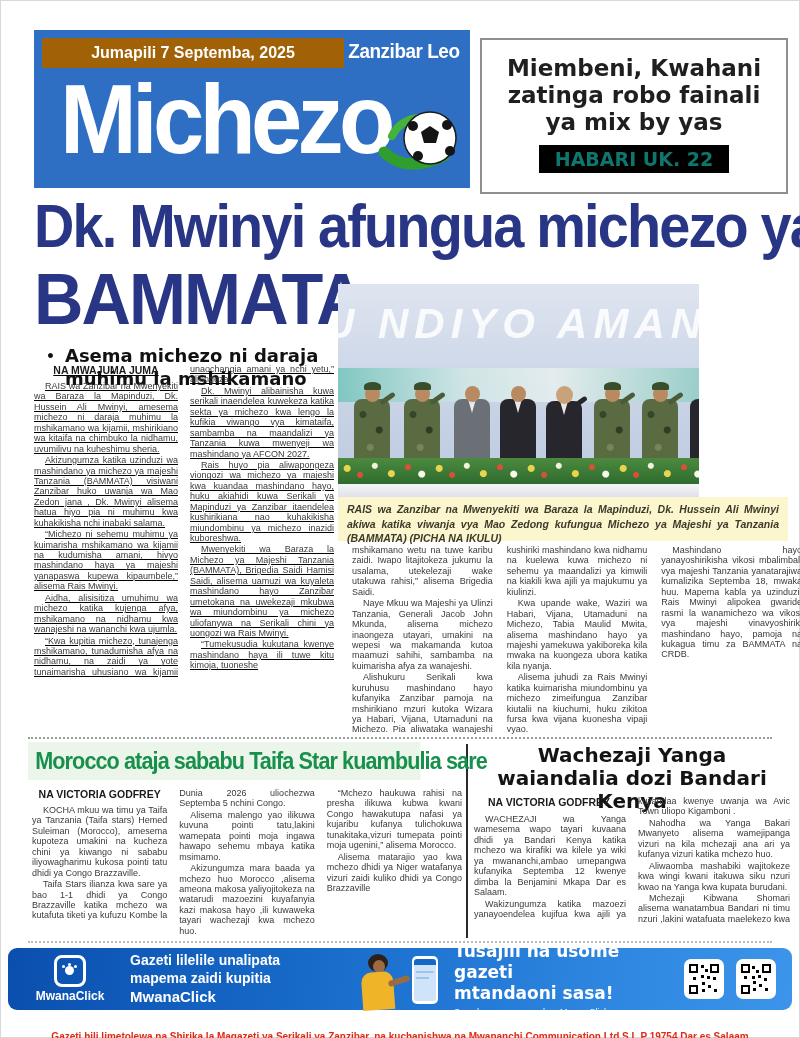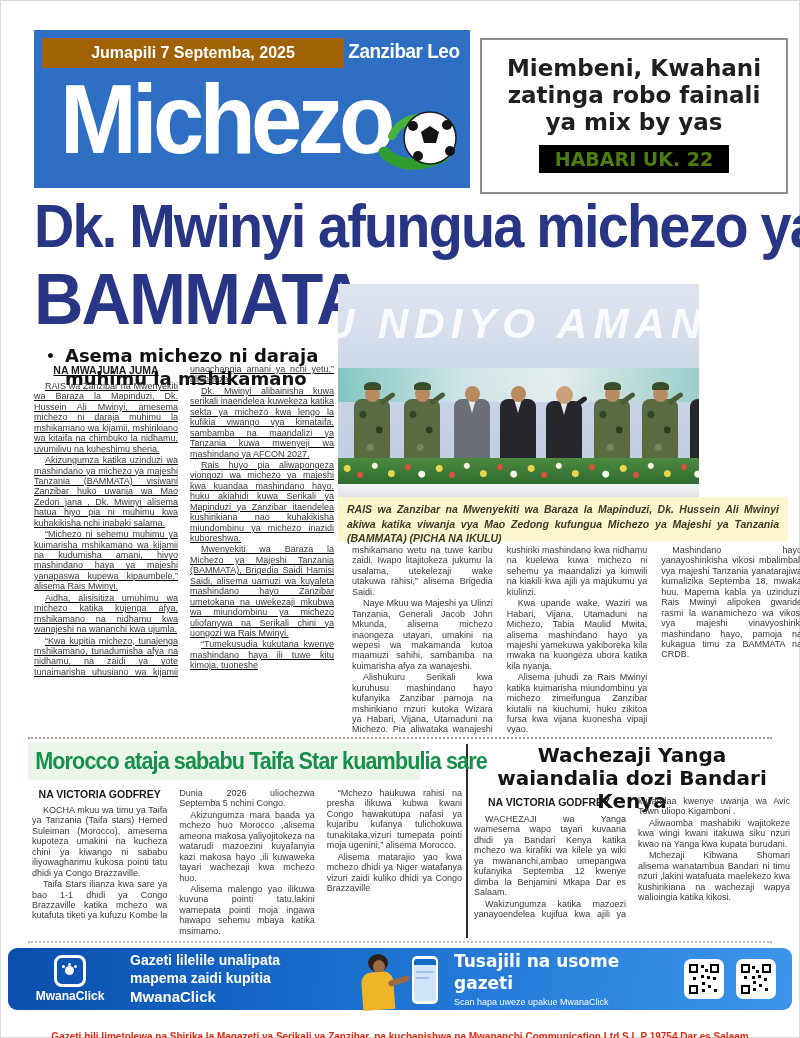--- a/index.html
+++ b/index.html
@@ -14,21 +14,21 @@
          letter-spacing:-.5px;transform:scaleX(.9);transform-origin:right top;white-space:nowrap;}
   .masthead-title{position:absolute;left:26px;top:40px;color:#fff;font-weight:bold;font-size:98px;
          line-height:1;letter-spacing:-5px;transform:scaleX(.94);transform-origin:left top;white-space:nowrap;}
   .ball{position:absolute;right:6px;bottom:10px;width:86px;height:82px;}
 
   
   .teaser{position:absolute;left:480px;top:30px;width:308px;height:156px;border:2px solid #8f8f8f;
           background:#fff;text-align:center;padding-top:15px;box-sizing:border-box;margin-top:8px;}
   .teaser-headline{font-family:"DejaVu Sans",sans-serif;font-weight:bold;font-size:23px;
           line-height:1.18;color:#1f1f1f;padding:0 10px;}
-  .teaser-tag{display:inline-block;margin-top:9px;background:#000;color:#4d7c0f;
+  .teaser-tag{display:inline-block;margin-top:9px;background:#000;color:#0f766e;
           font-family:"DejaVu Sans",sans-serif;font-weight:bold;font-size:19px;padding:3px 16px;}
 
   
   .hl1{position:absolute;left:34px;top:190px;color:#293685;font-weight:bold;font-size:62px;
        letter-spacing:-2px;white-space:nowrap;transform:scaleX(.9);transform-origin:left top;}
   .hl2{position:absolute;left:34px;top:258px;color:#293685;font-weight:bold;font-size:72px;
        letter-spacing:-2px;white-space:nowrap;transform:scaleX(.95);transform-origin:left top;}
   .subhead{position:absolute;left:46px;top:344px;width:288px;display:flex;gap:10px;
        font-family:"DejaVu Sans",sans-serif;font-weight:bold;font-size:18px;line-height:1.3;color:#111;}
   .subhead .dot{font-size:14px;line-height:1.8;}
@@ -244,31 +244,32 @@
 
   <div class="sep-top"></div>
   <div class="sep-bottom"></div>
   <div class="vrule"></div>
 
   <div class="morocco-hl">Morocco ataja sababu Taifa Star kuambulia sare</div>
   <div class="flow-morocco">
     <div class="byline">NA VICTORIA GODFREY</div>
     <p class="body">KOCHA mkuu wa timu ya Taifa ya Tanzania (Taifa stars) Hemed Suleiman (Morocco), amesema kupoteza umakini na kucheza chini ya kiwango ni sababu iliyowagharimu kukosa pointi tatu dhidi ya Congo Brazzaville.</p>
     <p class="body">Taifa Stars ilianza kwa sare ya bao 1-1 dhidi ya Congo Brazzaville katika mchezo wa kutafuta tiketi ya kufuzu Kombe la Dunia 2026 uliochezwa Septemba 5 nchini Congo.</p>
+    <p class="body">Alisema malengo yao ilikuwa kuvuna pointi tatu,lakini wamepata pointi moja ingawa hawapo sehemu mbaya katika msimamo.</p>
     <p class="body">Akizungumza mara baada ya mchezo huo Morocco ,alisema ameona makosa yaliyojitokeza na watarudi mazoezini kuyafanyia kazi makosa hayo ,ili kuwaweka tayari wachezaji kwa mchezo huo.</p>
-    <p class="body">Alisema malengo yao ilikuwa kuvuna pointi tatu,lakini wamepata pointi moja ingawa hawapo sehemu mbaya katika msimamo.</p>
     <p class="body">“Mchezo haukuwa rahisi na presha ilikuwa kubwa kwani Congo hawakutupa nafasi ya kujaribu kufanya tulichokuwa tunakitaka,vizuri tumepata pointi moja ugenini,” alisema Morocco.</p>
     <p class="body">Alisema matarajio yao kwa mchezo dhidi ya Niger watafanya vizuri zaidi kuliko dhidi ya Congo Brazzaville</p>
   </div>
 
   <div class="yanga-hl">Wachezaji Yanga waiandalia dozi Bandari Kenya</div>
   <div class="flow-yanga">
     <div class="byline">NA VICTORIA GODFREY</div>
     <p class="body">WACHEZAJI wa Yanga wamesema wapo tayari kuvaana dhidi ya Bandari Kenya katika mchezo wa kirafiki wa kilele ya wiki ya mwananchi,ambao umepangwa kufanyika Septemba 12 kwenye dimba la Benjamini Mkapa Dar es Salaam.</p>
     <p class="body">Wakizungumza katika mazoezi yanayoendelea kujifua kwa ajili ya kujiandaa kwenye uwanja wa Avic Town uliopo Kigamboni .</p>
+    <p class="body">Nahodha wa Yanga Bakari Mwanyeto alisema wamejipanga vizuri na kila mchezaji ana ari ya kufanya vizuri katika mchezo huo.</p>
     <p class="body">Aliwaomba mashabiki wajitokeze kwa wingi kwani itakuwa siku nzuri kwao na Yanga kwa kupata burudani.</p>
     <p class="body">Mchezaji Kibwana Shomari alisema wanatambua Bandari ni timu nzuri ,lakini watafuata maelekezo kwa kushirikiana na wachezaji wapya walioingia katika kikosi.</p>
 
   </div>
 
   <div class="banner">
     <div class="logo-block">
       <div class="logo-mark"></div>
       <div class="logo-text">MwanaClick</div>
     </div>
@@ -281,20 +282,21 @@
       <div class="woman-hair"></div>
       <div class="woman-face"></div>
       <div class="woman-body"></div>
       <div class="woman-arm"></div>
       <div class="phone">
           <div class="phone-screen"></div>
         </div>
     </div>
     <div class="cta">
       <div class="cta-head">Tusajili na usome gazeti</div>
+      <div class="cta-head">mtandaoni sasa!</div>
       <div class="scan-note">Scan hapa uweze upakue MwanaClick</div>
     </div>
     <div class="qr-wrap">
       <div class="qr">
         <svg viewBox="0 0 32 32">
             <rect width="32" height="32" fill="#fff"></rect>
             <rect x="1" y="1" width="9" height="9" fill="#000"></rect>
             <rect x="3" y="3" width="5" height="5" fill="#fff"></rect>
             <rect x="22" y="1" width="9" height="9" fill="#000"></rect>
             <rect x="24" y="3" width="5" height="5" fill="#fff"></rect>

